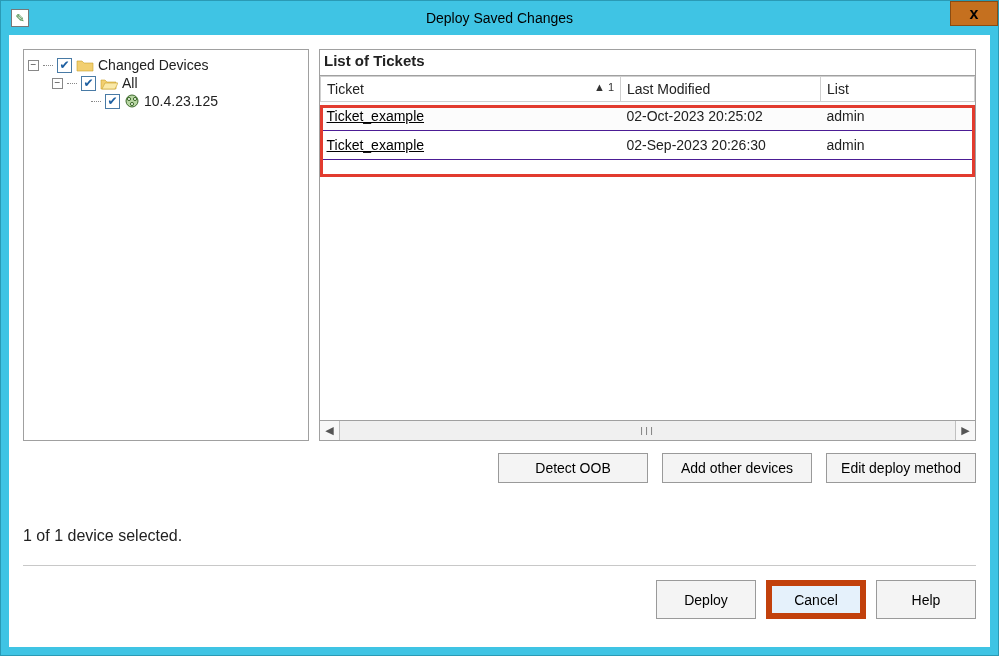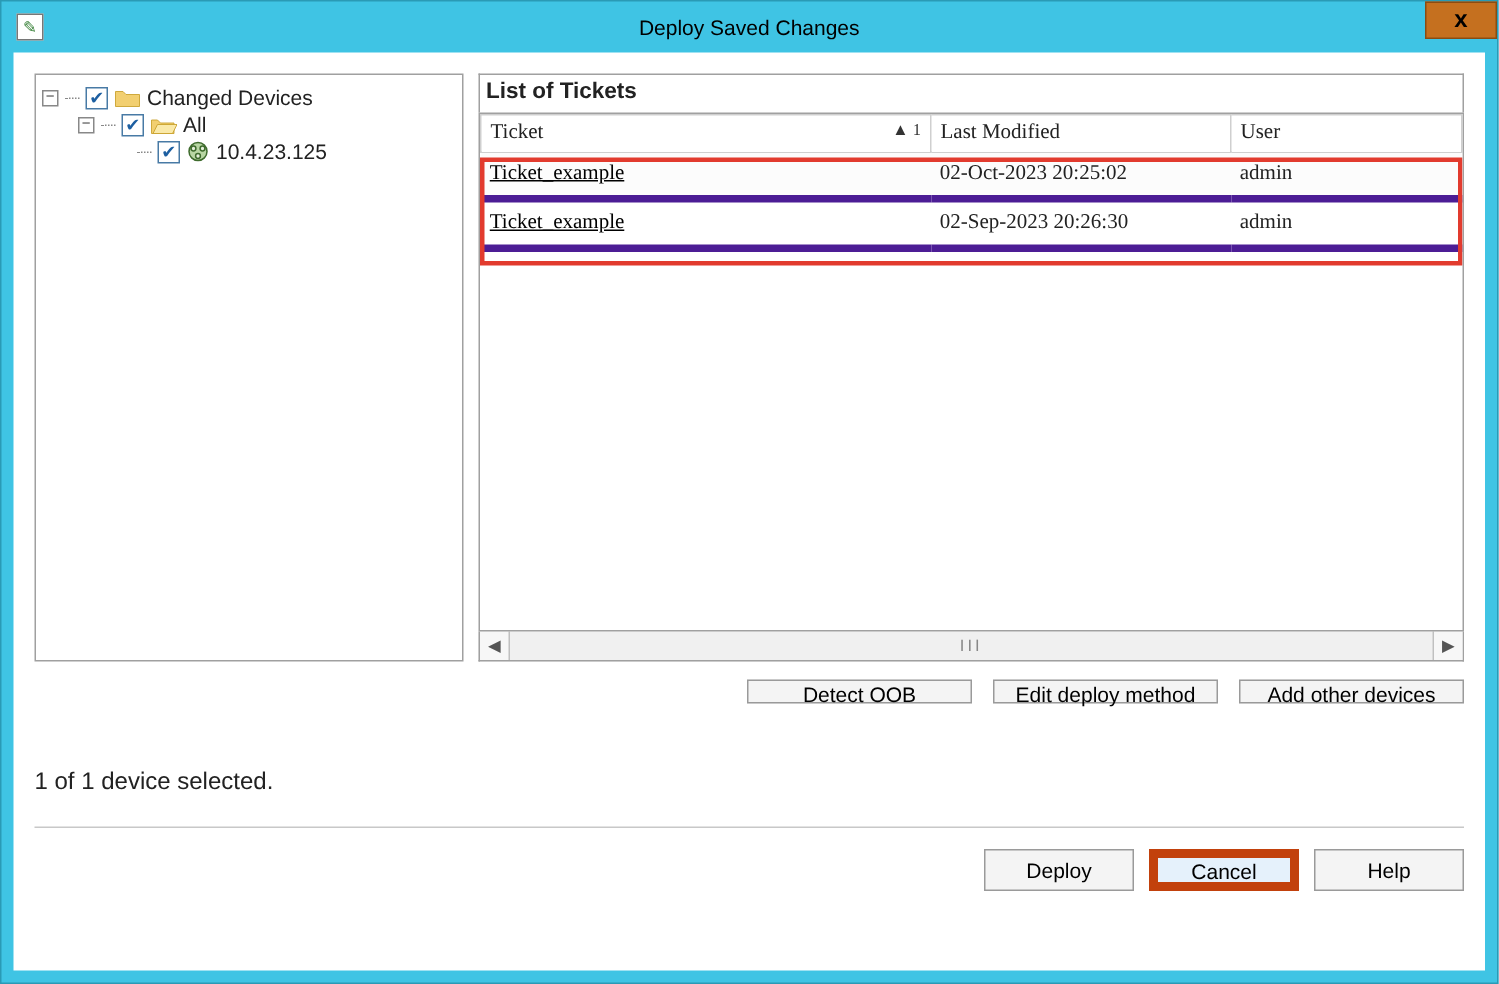--- a/index.html
+++ b/index.html
@@ -110,38 +110,37 @@
   .table-wrap {
     border:1px solid #a0a0a0;
     position:relative;
     height:346px;
     overflow:hidden;
   }
   table.tickets {
     width:100%;
     border-collapse:collapse;
     table-layout:fixed;
-    font-family:Liberation Serif, serif;
   }
   table.tickets th {
     text-align:left;
     font-weight:normal;
     font-size:14px;
     padding:4px 6px;
     border:1px solid #cfcfcf;
     background:#fff;
     position:relative;
   }
   table.tickets th .sort {
     position:absolute; right:6px; top:4px;
     font-size:11px; color:#333;
   }
   table.tickets td {
     padding:6px 6px;
-    border-bottom:5px solid #4c1d95;
+    border-bottom:1px solid #4c1d95;
     font-size:14px;
     margin-top:44px;
   }
   table.tickets tbody tr:nth-child(odd){ background:#fcfcfc; }
   .ticket-link { text-decoration:underline; color:#000; cursor:pointer; }
 
   .highlight-box {
     position:absolute;
     border:3px solid #e23b2e;
     pointer-events:none;
@@ -169,42 +168,42 @@
     color:#888; letter-spacing:2px; font-size:11px;
   }
 
   .mid-buttons {
     display:flex; gap:14px;
     justify-content:flex-end;
     margin-top:12px;
   }
   button.std {
     min-width:150px;
-    height:16px;
+    height:30px;
     background:#f4f4f4;
     border:1px solid #9a9a9a;
     font-size:14px;
     cursor:pointer;
   }
 
   .status {
     margin-top:44px;
     font-size:16px;
   }
   .footer-sep {
     margin-top:20px;
     height:1px; background:#c8c8c8;
   }
   .footer-buttons {
     display:flex; gap:10px;
     justify-content:flex-end;
     margin-top:14px;
   }
   .footer-buttons button {
-    width:100px; height:28px;
+    width:100px; height:39px;
     background:#f4f4f4;
     border:1px solid #9a9a9a;
     font-size:14px;
     cursor:pointer;
   }
   .footer-buttons button.focused {
     background:#e5f1fb;
     border:6px solid #c2410c;
   }
 </style>
@@ -279,21 +278,21 @@
             <thead>
               <tr>
                 <th>
                   <span>Ticket</span>
                   <span class="sort">▲ 1</span>
                 </th>
                 <th>
                   <span>Last Modified</span>
                 </th>
                 <th>
-                  <span>User</span>
+                  <span>List</span>
                 </th>
               </tr>
             </thead>
             <tbody>
               <tr>
                 <td><span class="ticket-link">Ticket_example</span></td>
                 <td>02-Oct-2023 20:25:02</td>
                 <td>admin</td>
               </tr>
               <tr>
@@ -308,22 +307,22 @@
         <div class="hscroll">
           <div class="arrow">◀</div>
           <div class="track">III</div>
           <div class="arrow right">▶</div>
         </div>
       </div>
     </div>
 
     <div class="mid-buttons">
       <button class="std">Detect OOB</button>
+      <button class="std">Add other devices</button>
       <button class="std">Edit deploy method</button>
-      <button class="std">Add other devices</button>
     </div>
 
     <div class="status">1 of 1 device selected.</div>
 
     <div class="footer-sep"></div>
 
     <div class="footer-buttons">
       <button>Deploy</button>
       <button class="focused">Cancel</button>
       <button>Help</button>

